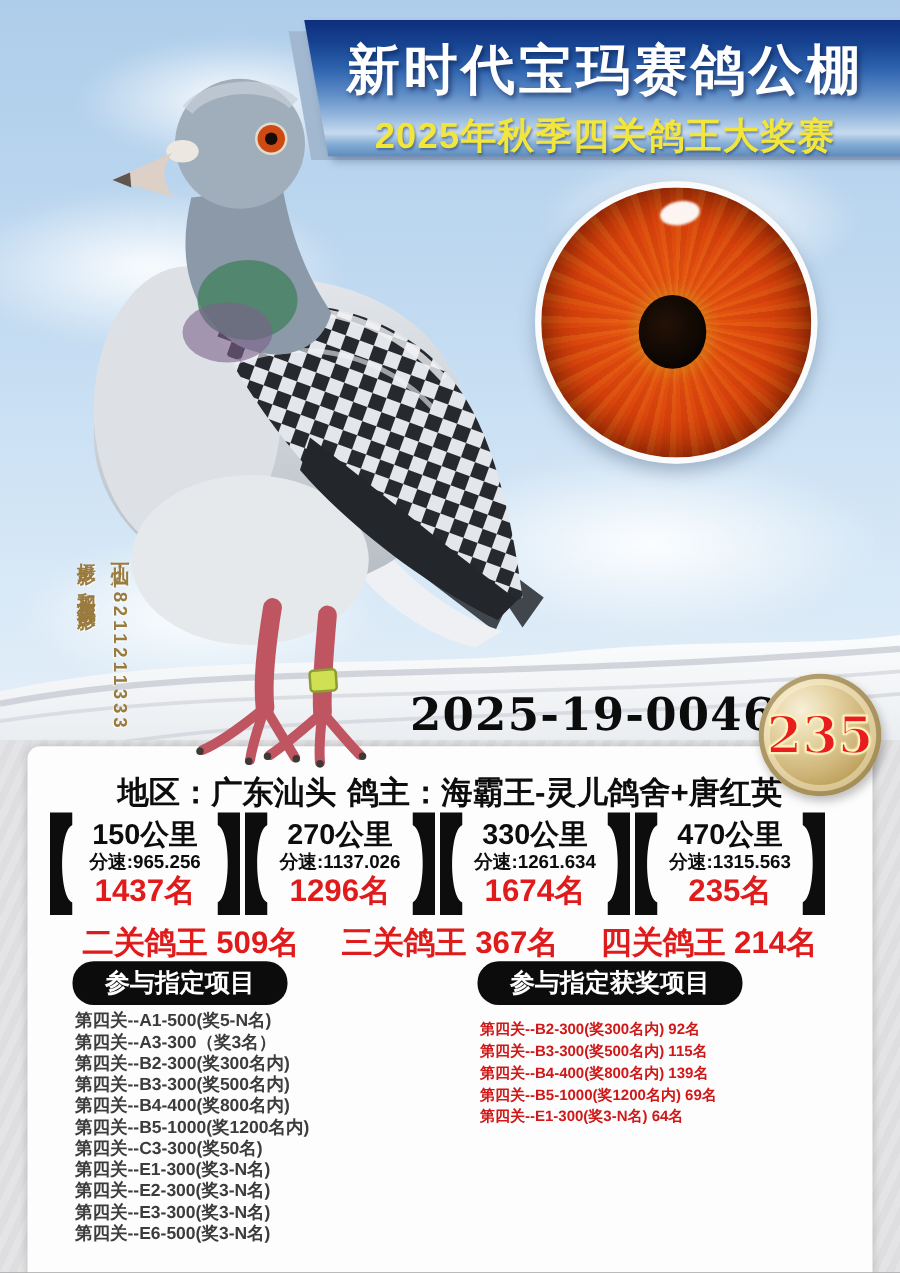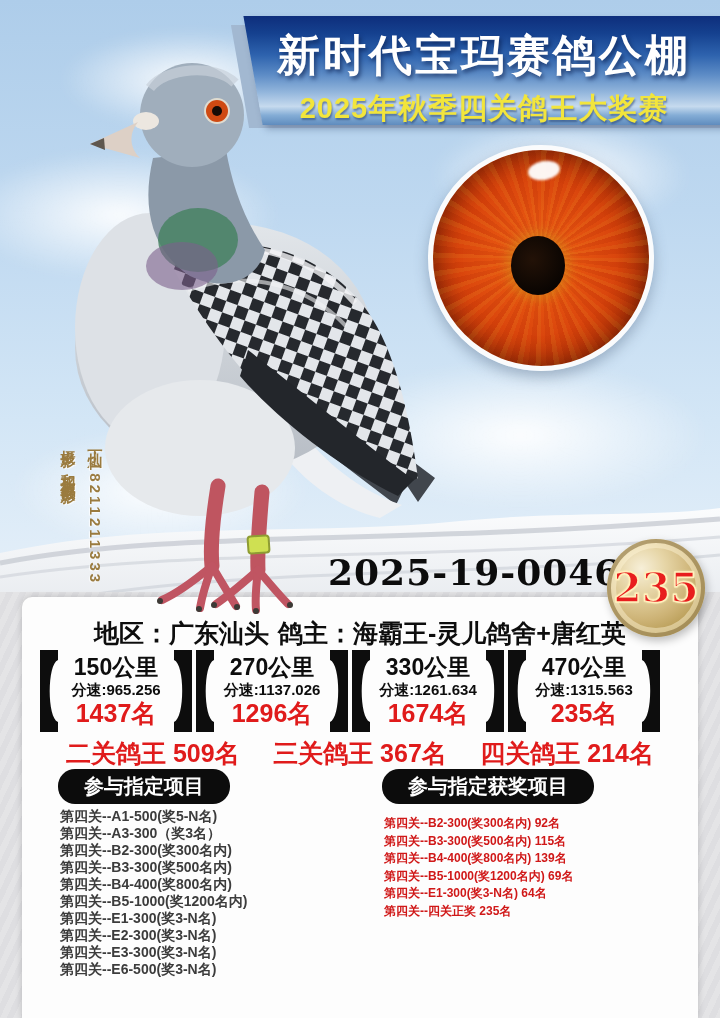--- a/index.html
+++ b/index.html
@@ -267,29 +267,29 @@
     <div class="pill left">参与指定项目</div>
     <div class="pill right">参与指定获奖项目</div>
 
     <div class="list entries">
       <div>第四关--A1-500(奖5-N名)</div>
       <div>第四关--A3-300（奖3名）</div>
       <div>第四关--B2-300(奖300名内)</div>
       <div>第四关--B3-300(奖500名内)</div>
       <div>第四关--B4-400(奖800名内)</div>
       <div>第四关--B5-1000(奖1200名内)</div>
+      <div>第四关--C3-300(奖50名)</div>
       <div>第四关--E1-300(奖3-N名)</div>
       <div>第四关--E2-300(奖3-N名)</div>
       <div>第四关--E3-300(奖3-N名)</div>
       <div>第四关--E6-500(奖3-N名)</div>
     </div>
 
     <div class="list wins">
       <div>第四关--B2-300(奖300名内) 92名</div>
       <div>第四关--B3-300(奖500名内) 115名</div>
       <div>第四关--B4-400(奖800名内) 139名</div>
       <div>第四关--B5-1000(奖1200名内) 69名</div>
       <div>第四关--E1-300(奖3-N名) 64名</div>
-      <div>第四关--四关正奖 235名</div>
     </div>
 
   </div>
 </div>
 
 </body></html>

